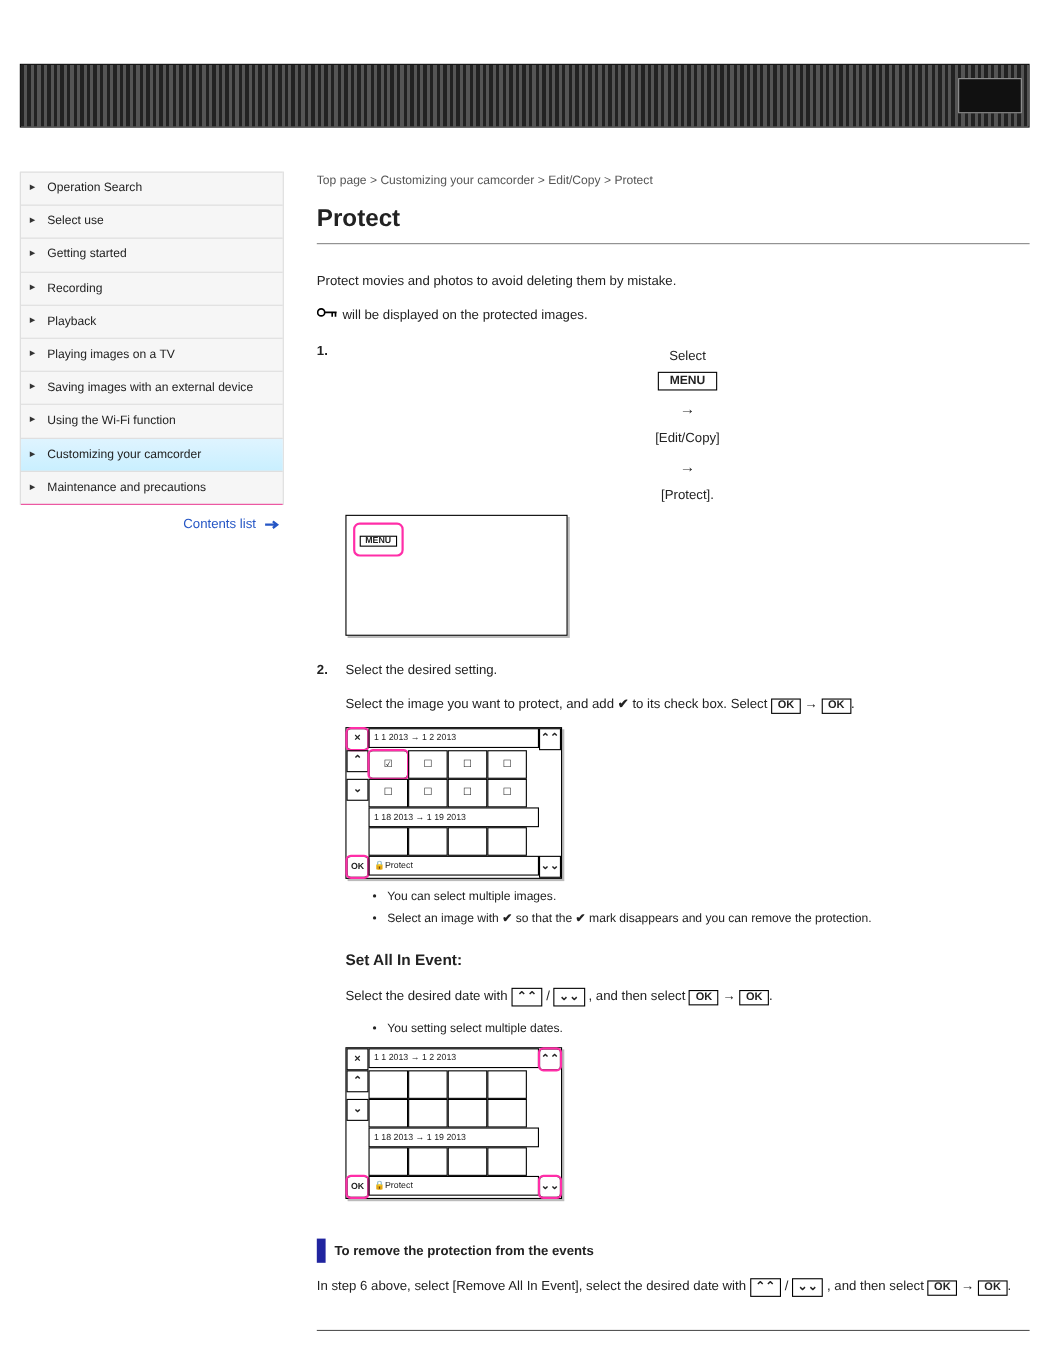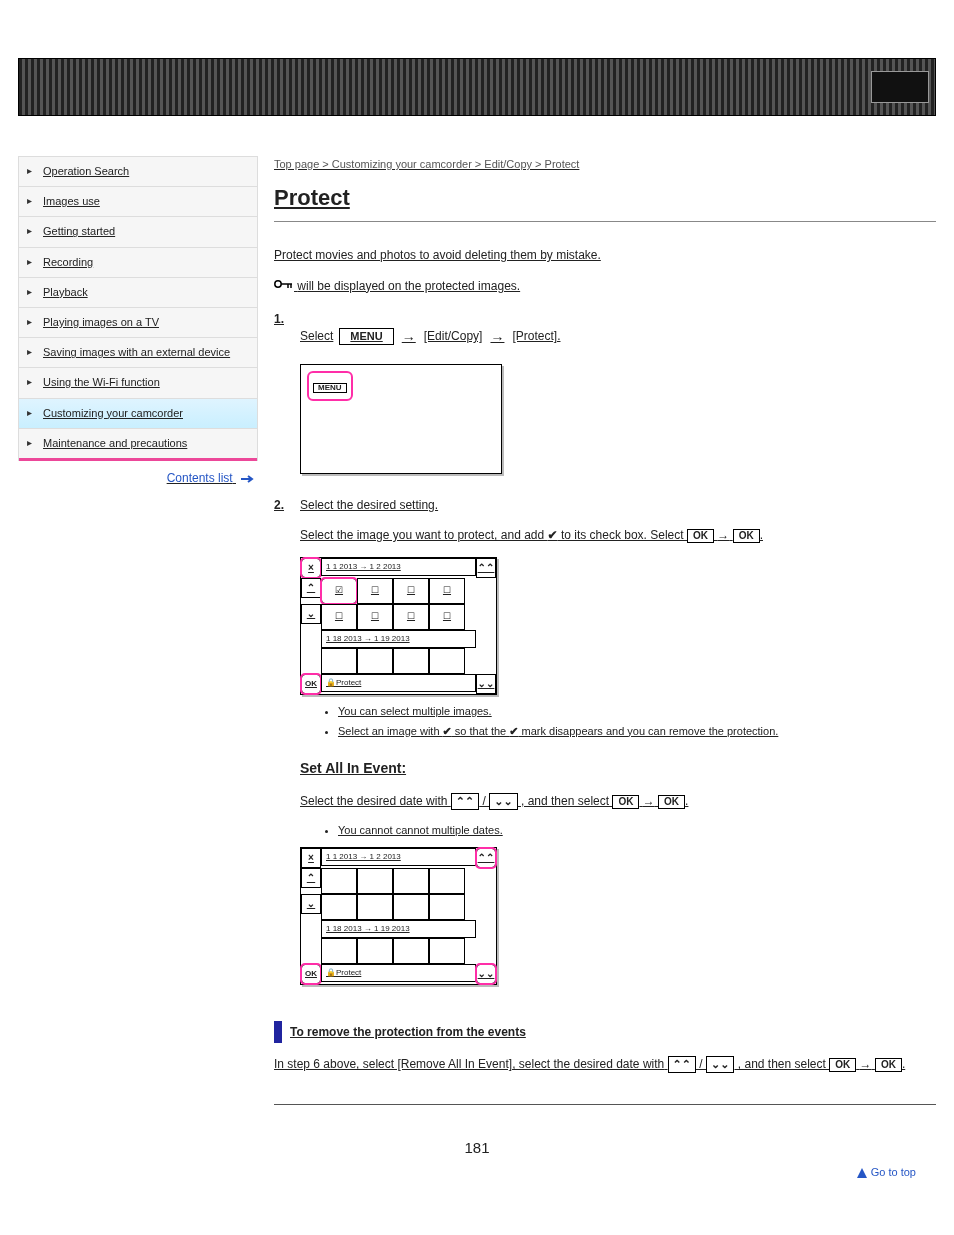--- a/index.html
+++ b/index.html
@@ -5,40 +5,40 @@
   html, body { margin:0; padding:0; background:#fff; font-family:Arial,Helvetica,sans-serif; color:#222; }
   .page { width:954px; min-height:1235px; margin:0 auto; position:relative; box-sizing:border-box; padding:58px 0 50px 0; }
   
   .banner { height:58px; margin:0 18px 40px 18px; position:relative;
             background:repeating-linear-gradient(90deg,#222 0 3px,#555 3px 6px);
             border:1px solid #000; box-sizing:border-box;}
   .banner .corner { position:absolute; right:6px; top:50%; transform:translateY(-50%);
                     width:56px; height:30px; background:#111; border:1px solid #999; }
   .banner-title { position:absolute; left:0; right:0; top:50%; transform:translateY(-50%);
                   text-align:center; color:#eee; font-weight:bold; letter-spacing:1px; font-size:16px;}
-  .body { display:flex; padding:0 18px; gap:16px;text-decoration:underline; }
+  .body { display:flex; padding:0 18px; gap:30px; }
   
   .sidebar { width:240px; flex:0 0 240px; }
   .nav { background:#f6f6f6; border-left:1px solid #ddd; border-right:1px solid #ddd; }
   .nav-item { border-top:1px solid #ddd; padding:8px 10px 8px 24px; font-size:11px; position:relative; line-height:1.2; cursor:pointer;}
-  .nav-item:last-child { border-bottom:3px solid #ec4899; }
+  .nav-item:last-child { border-bottom:1px solid #ec4899; }
   .nav-item::before { content:"▸"; position:absolute; left:8px; top:8px; font-size:10px; color:#333; }
   .nav-item.wrap { white-space:pre-line; }
   .nav-item.active { background:linear-gradient(#dff4ff,#c9efff); }
   .sidebar .toplink { text-align:right; color:#2556c5; font-size:12px; padding:10px 4px 0 0; }
   .sidebar .toplink svg { vertical-align:middle; margin-left:4px; }
   
   .main { flex:1 1 auto; font-size:12px; line-height:1.55; }
   h1 { font-size:22px; margin:0 0 24px 0; font-weight:bold; border-bottom:1px solid #888; padding-bottom:6px;}
   h2 { font-size:14px; margin:18px 0 10px 0; font-weight:bold; }
   .key-icon { display:inline-block; vertical-align:middle; }
   .step { display:flex; gap:10px; margin:14px 0; }
   .step-num { width:16px; flex:0 0 16px; font-weight:bold; }
   .step-body { flex:1 1 auto; }
-  .flow { display:flex; align-items:center; flex-wrap:wrap; gap:6px; margin:16px 0;}
+  .flow { display:flex; align-items:center; flex-wrap:wrap; gap:6px; margin:4px 0;flex-direction:column;}
   .flow .arrow { display:inline-block; font-size:14px; padding:0 2px; }
   .btnbox { display:inline-block; border:1px solid #000; padding:2px 10px; font-family:Arial; font-size:11px; font-weight:bold; line-height:1; background:#fff;}
   .btnbox.sm { padding:1px 5px; font-size:10px;}
   
   .lcd { border:1px solid #000; width:200px; height:108px; box-shadow:2px 2px 0 #bbb; position:relative; background:#fff; margin:8px 0;}
   .lcd .menu-hi { position:absolute; top:6px; left:6px; padding:4px; border:2px solid #ff2ea8; border-radius:6px;}
   .lcd .menu-hi .btnbox { font-size:8px; padding:0 4px; }
   
   .lcdgrid { width:195px; border:1px solid #000; box-shadow:2px 2px 0 #bbb; background:#fff; padding:0; margin:8px 0; font-size:8px;}
   .lcdgrid .row { display:flex; align-items:stretch; }
@@ -68,21 +68,21 @@
   <div class="banner">
     <span class="banner-title"></span>
     <span class="corner"></span>
   </div>
 
   <div class="body">
 
     <aside class="sidebar">
       <nav class="nav">
         <div class="nav-item">Operation Search</div>
-        <div class="nav-item">Images use</div>
+        <div class="nav-item">Select use</div>
         <div class="nav-item">Getting started</div>
         <div class="nav-item">Recording</div>
         <div class="nav-item">Playback</div>
         <div class="nav-item">Playing images on a TV</div>
         <div class="nav-item wrap">Saving images with an external device</div>
         <div class="nav-item">Using the Wi-Fi function</div>
         <div class="nav-item active">Customizing your camcorder</div>
         <div class="nav-item wrap">Maintenance and precautions</div>
       </nav>
       <div class="toplink">
@@ -198,21 +198,21 @@
           <p>
             Select the desired date with
             <span class="chevbox">⌃⌃</span> /
             <span class="chevbox">⌄⌄</span>
             , and then select
             <span class="btnbox sm">OK</span>
             <span class="arrow">→</span>
             <span class="btnbox sm">OK</span>.
           </p>
           <ul class="bullets">
-            <li>You cannot cannot multiple dates.</li>
+            <li>You setting select multiple dates.</li>
           </ul>
 
           <div class="lcdgrid">
             <div class="row">
               <div class="cell side">×</div>
               <div class="cell th">1 1 2013 → 1 2 2013</div>
               <div class="cell side hi">
                   <span>⌃⌃</span>
                 </div>
             </div>

